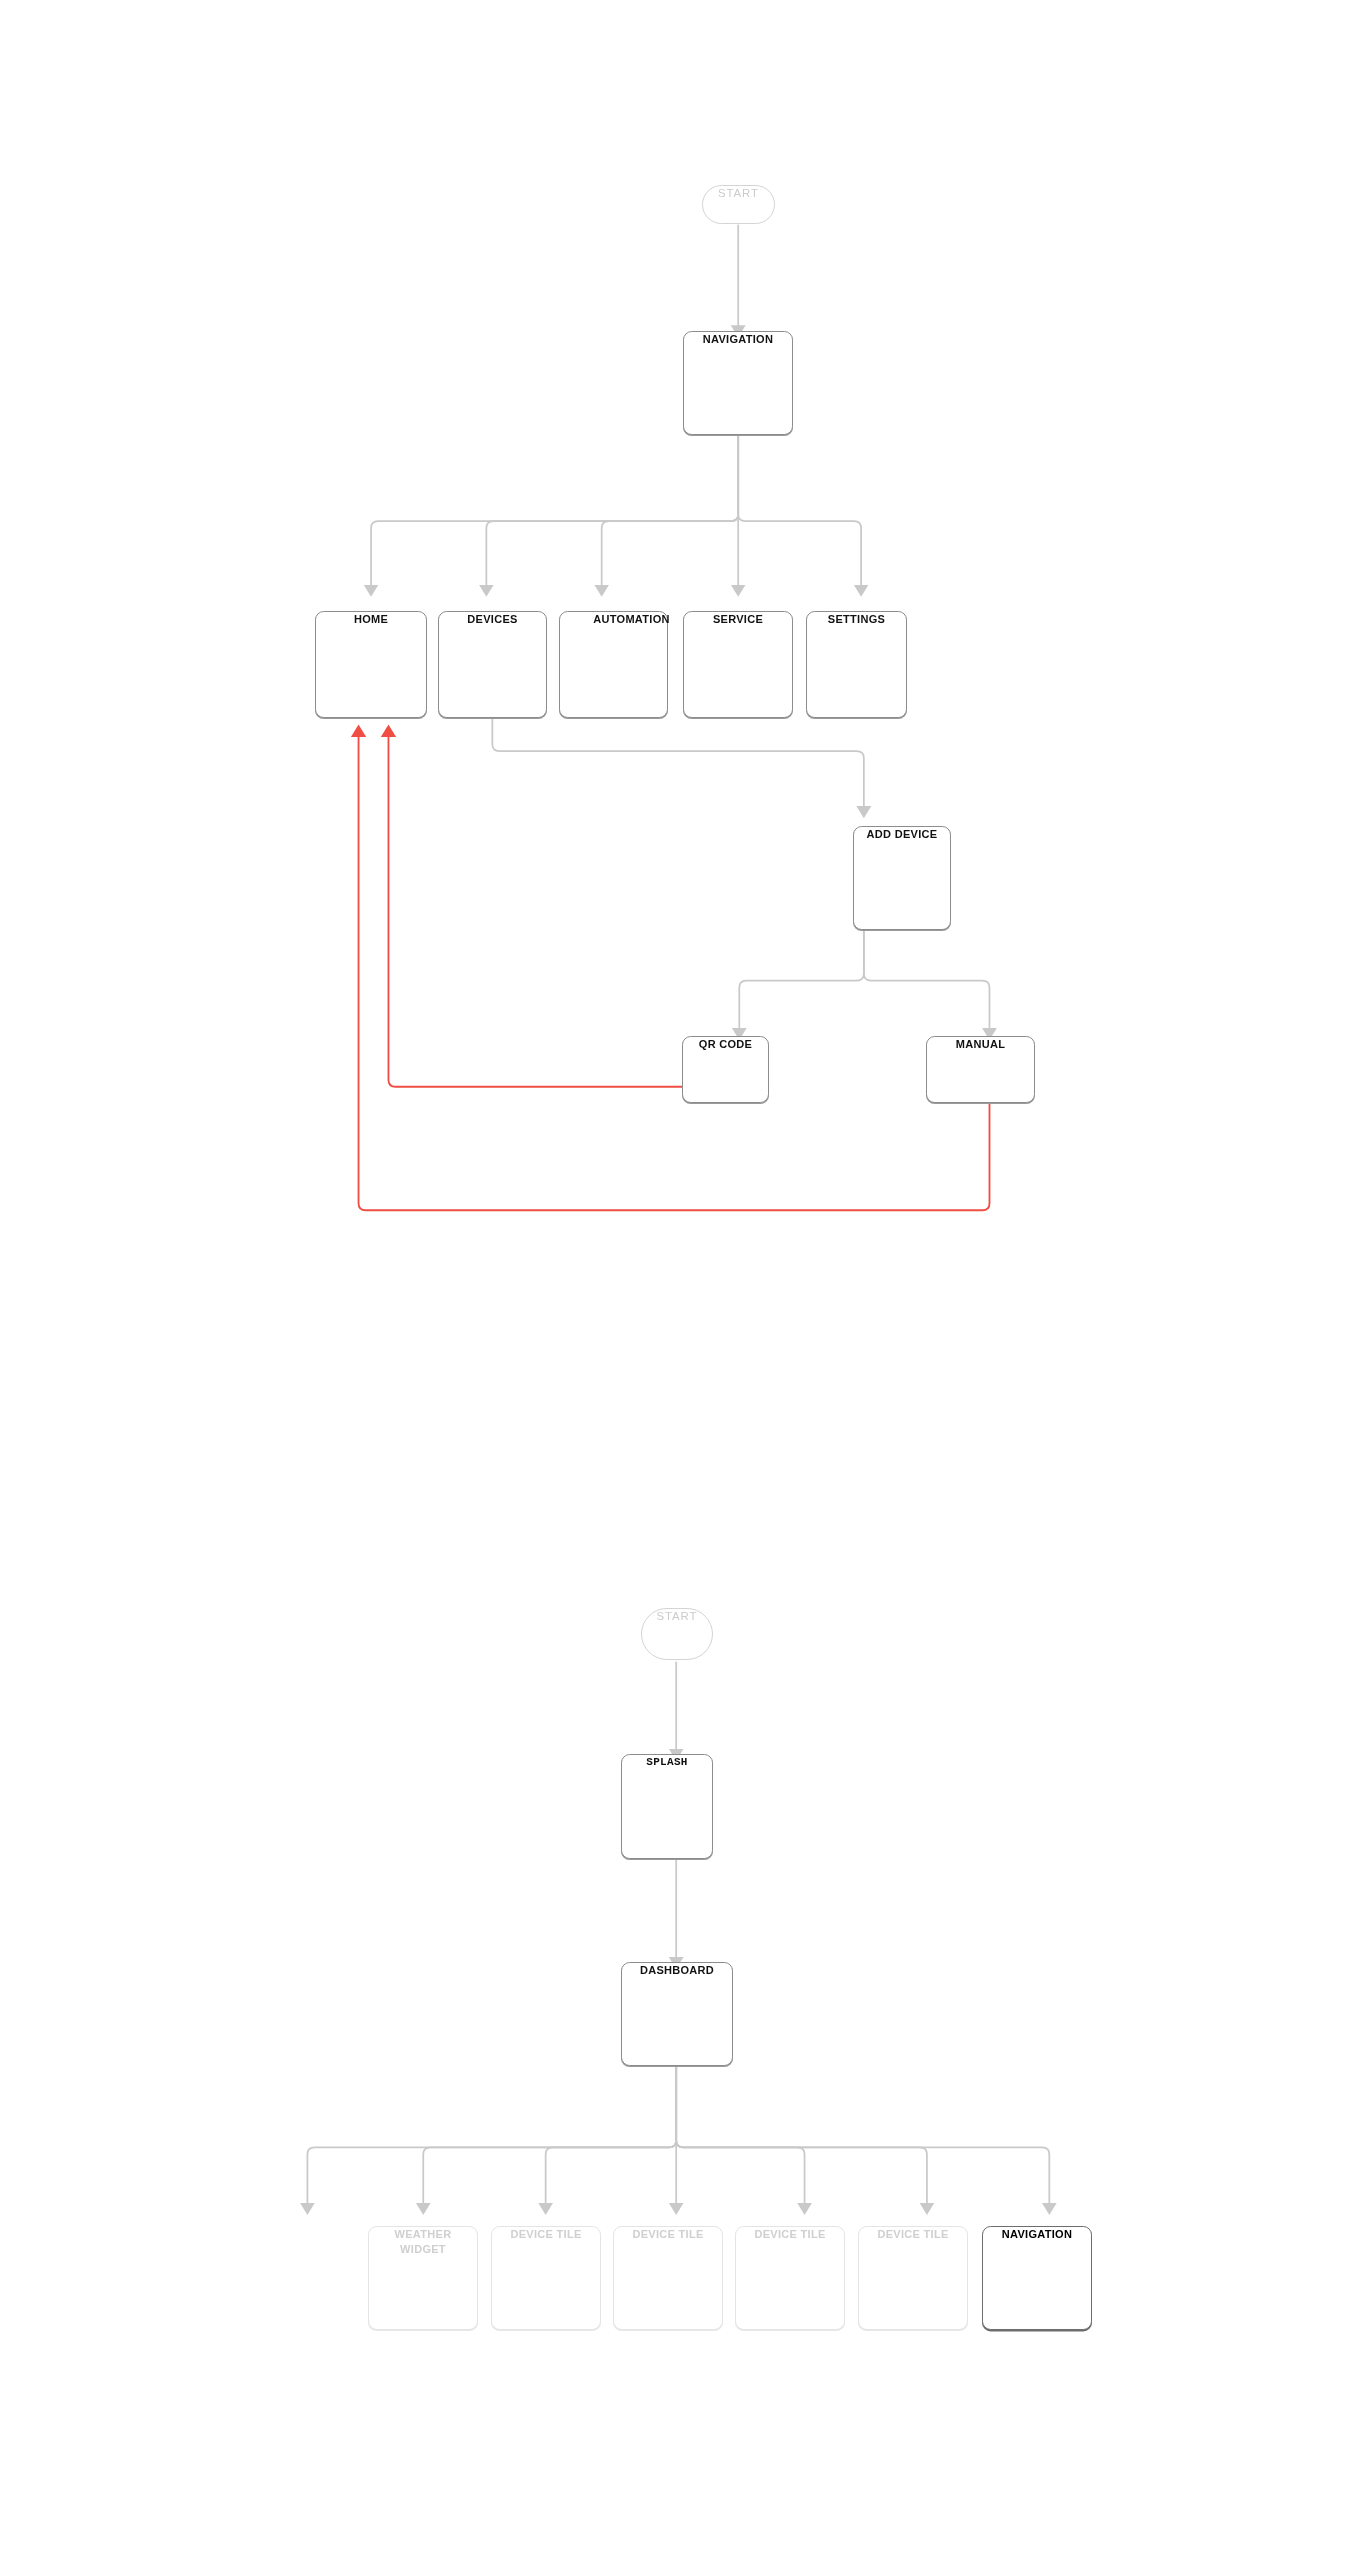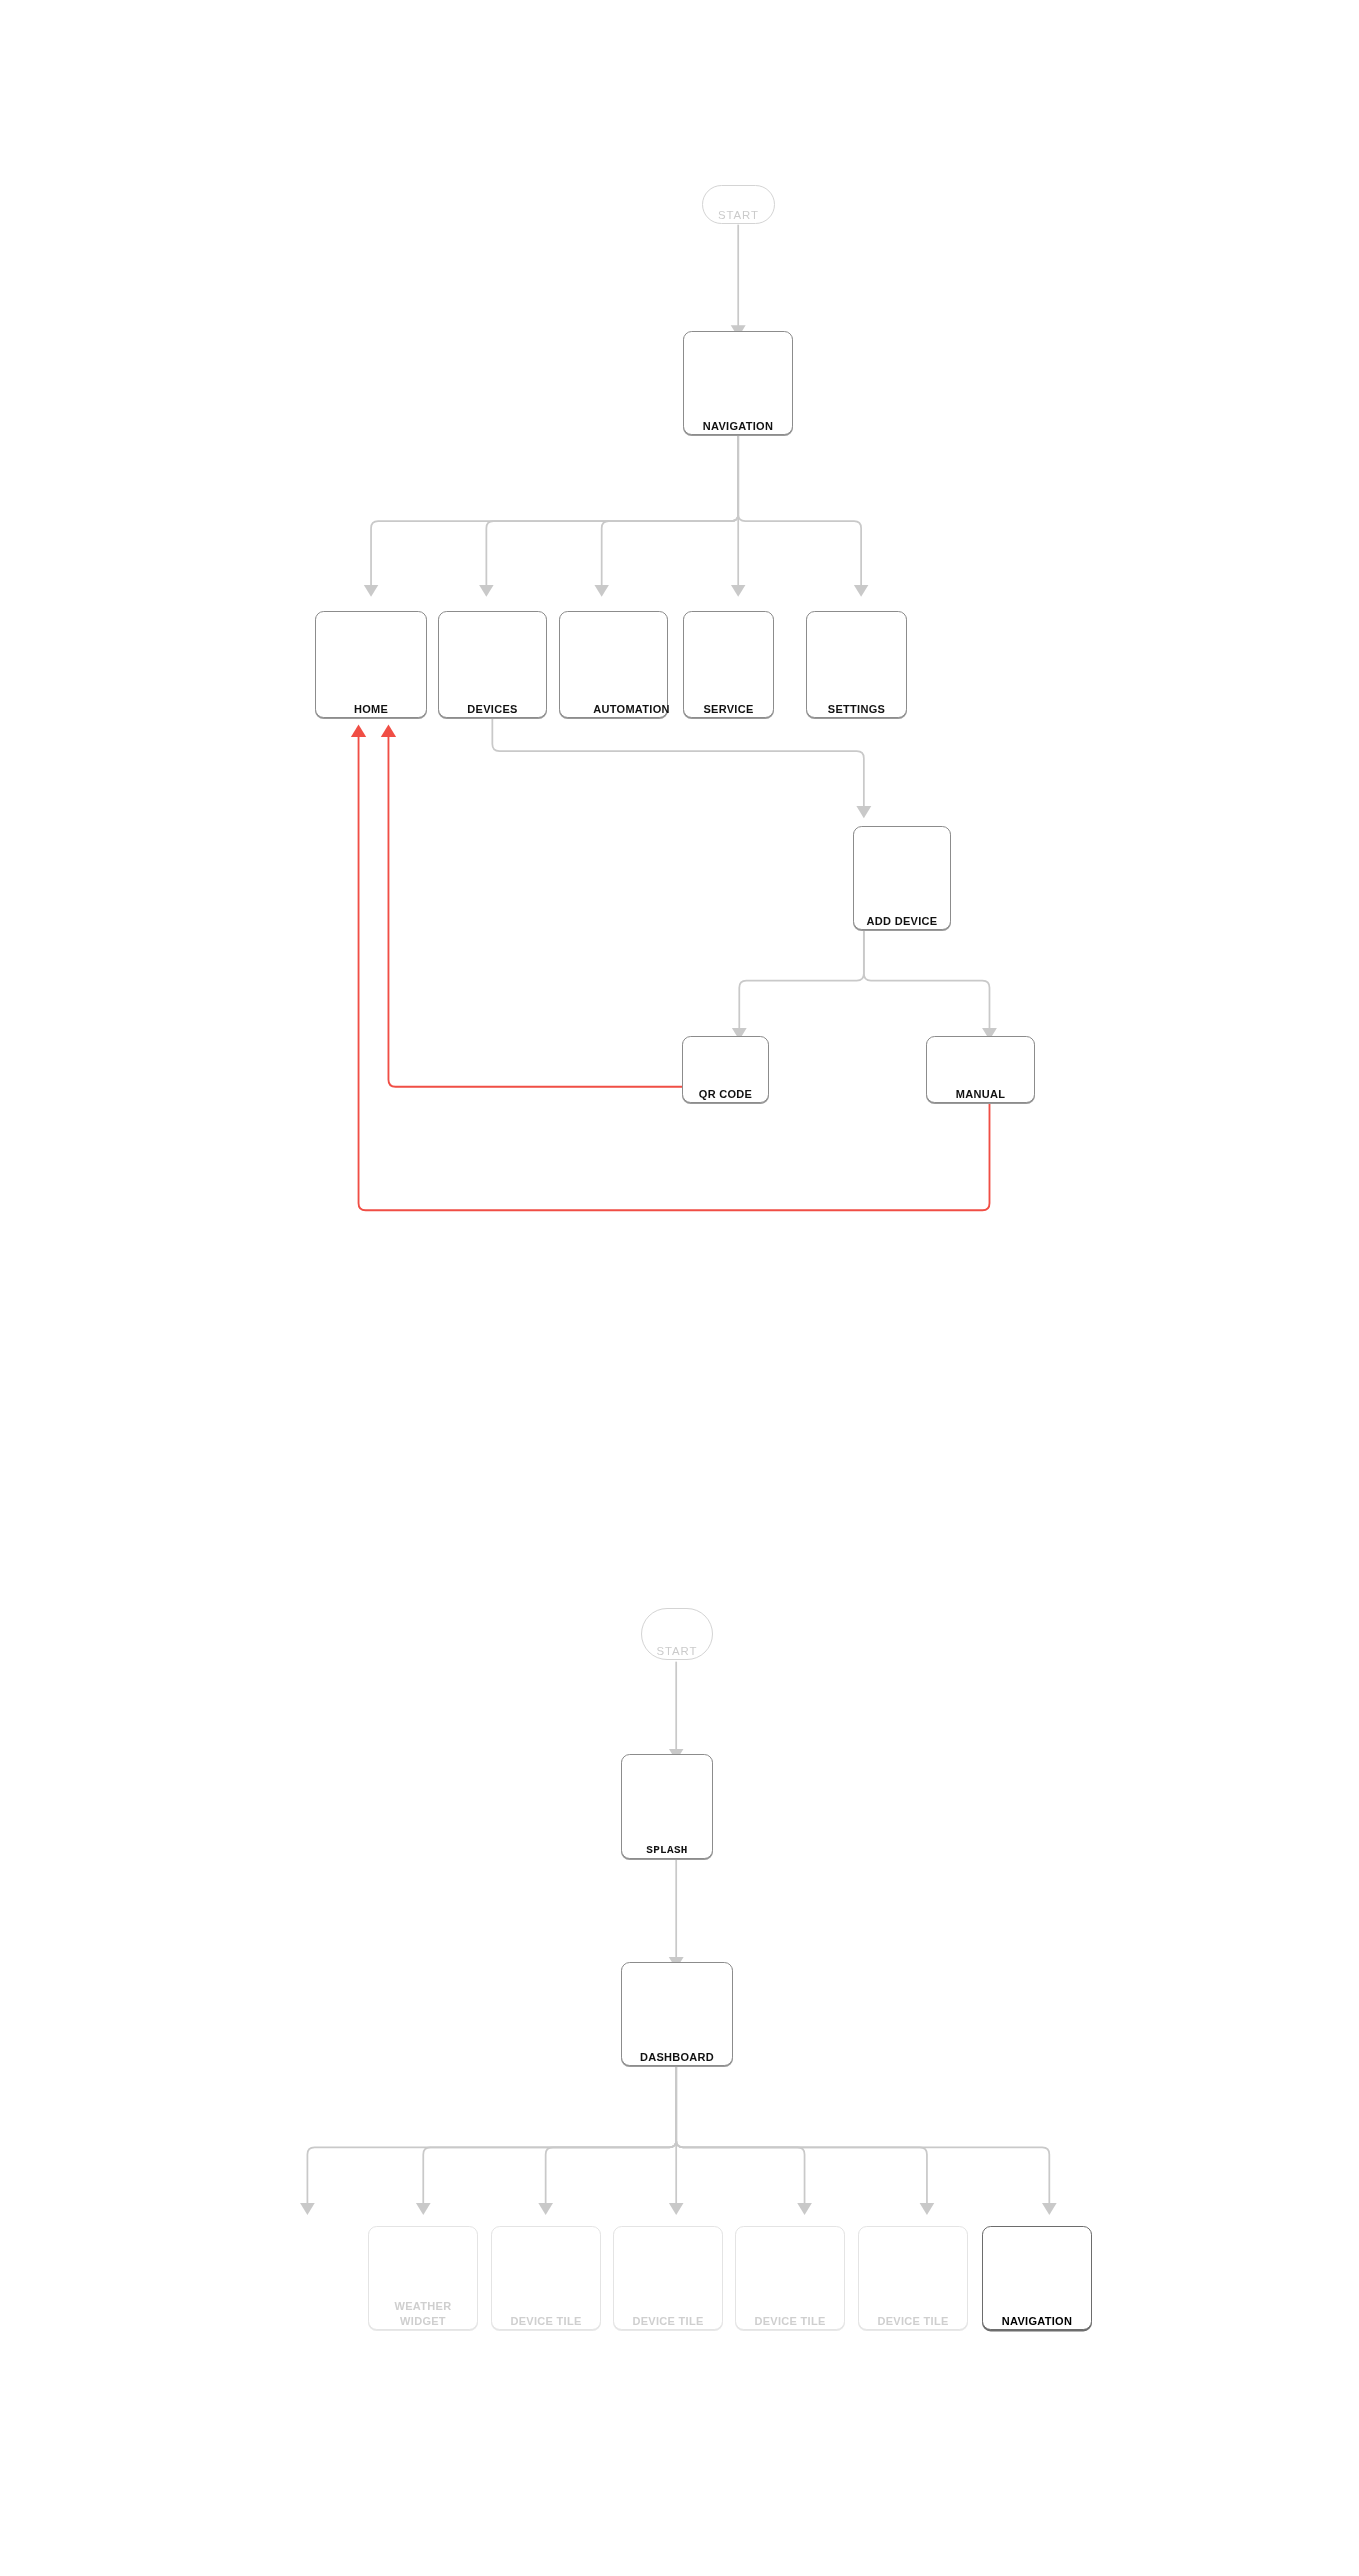--- a/index.html
+++ b/index.html
@@ -26,21 +26,21 @@
     left: 0;
     width: 1360px;
     height: 2576px;
     pointer-events: none;
   }
   
   .node {
     position: absolute;
     box-sizing: border-box;
     display: flex;
-    align-items: flex-end;
+    align-items: flex-start;
     justify-content: center;
     text-align: center;
     background: #ffffff;
     border-radius: 8.7px;
   }
   .node .label {
     font-size: 11px;
     font-weight: 700;
     letter-spacing: 0.3px;
     line-height: 1.35;
@@ -156,21 +156,21 @@
   </div>
 
   <div class="node node-solid" style="left:438px; top:611px; width:109px; height:107px;">
     <span class="label">DEVICES</span>
   </div>
 
   <div class="node node-solid" style="left:559px; top:611px; width:109px; height:107px;padding-left:36px;">
     <span class="label">AUTOMATION</span>
   </div>
 
-  <div class="node node-solid" style="left:683px; top:611px; width:91px; height:107px;">
+  <div class="node node-solid" style="left:683px; top:611px; width:110px; height:107px;">
     <span class="label">SERVICE</span>
   </div>
 
   <div class="node node-solid" style="left:806px; top:611px; width:101px; height:107px;">
     <span class="label">SETTINGS</span>
   </div>
 
   <div class="node node-solid" style="left:809px; top:826px; width:98px; height:104px;margin-left:44px;">
     <span class="label">ADD DEVICE</span>
   </div>

